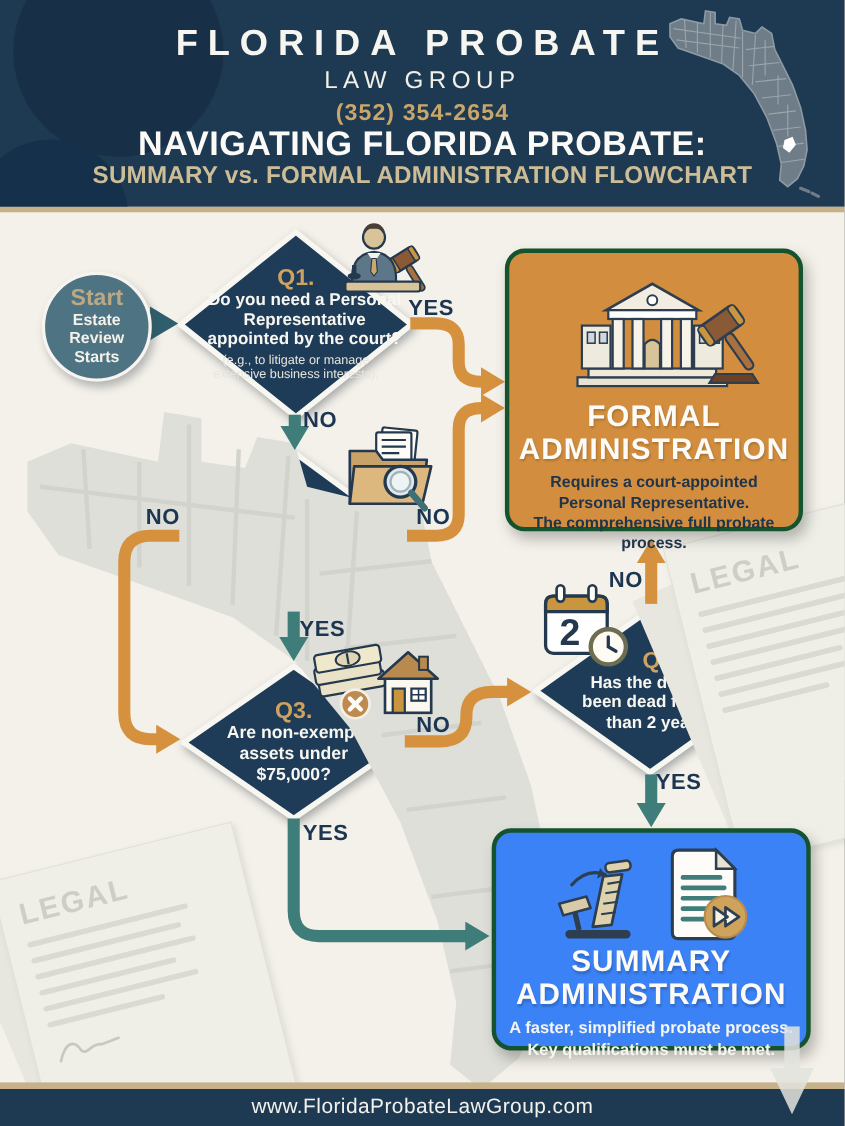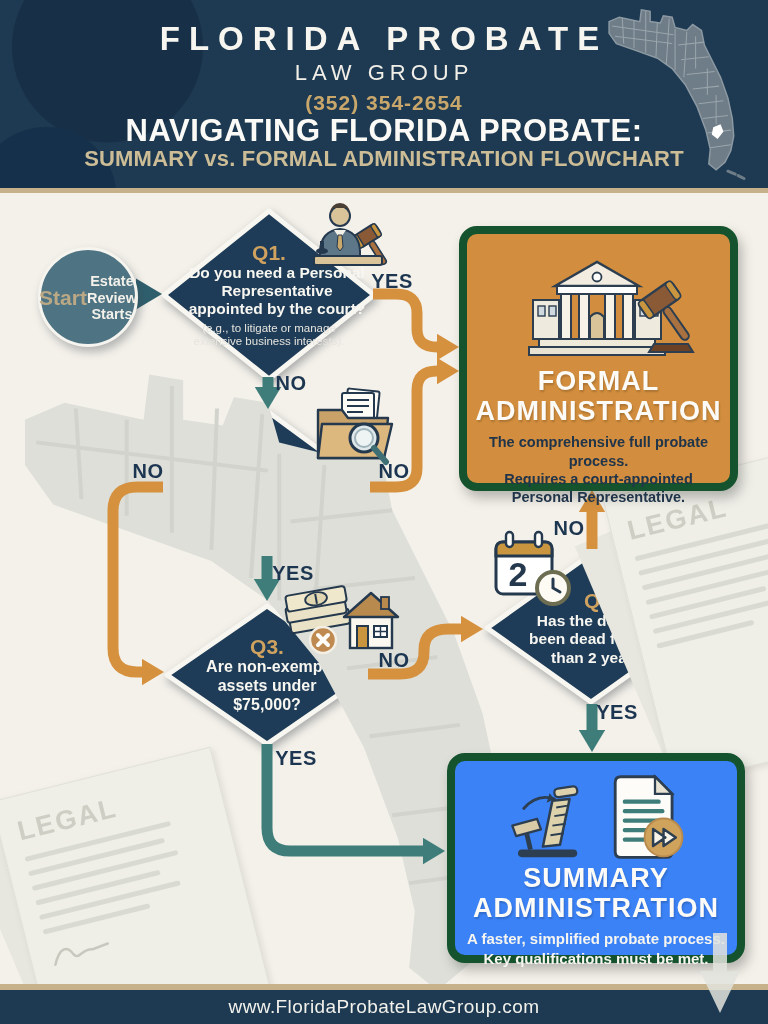--- a/index.html
+++ b/index.html
@@ -38,35 +38,35 @@
 
   
   .flow{position:absolute;left:0;top:0;width:768px;height:1024px;z-index:2;pointer-events:none;}
   .edge-label{position:absolute;z-index:3;transform:translate(-50%,-50%);
               font-size:20px;font-weight:800;color:#1c3550;letter-spacing:.5px;}
 
   
   .node{position:absolute;z-index:4;}
   .start-node{left:38px;top:247px;width:94px;height:94px;border-radius:50%;
               background:#4e7383;border:3px solid #f6f4ee;box-shadow:3px 5px 8px rgba(60,70,80,.35);
-              display:flex;flex-direction:row;align-items:center;justify-content:center;text-align:center;}
+              display:flex;flex-direction:column;align-items:center;justify-content:center;text-align:center;}
   .start-label{font-size:21px;font-weight:800;color:#bba885;line-height:1;}
   .start-sub{font-size:14.5px;font-weight:700;color:#f3f1ea;line-height:1.15;width:70px;margin-top:2px;}
 
   .diamond{position:absolute;}
   .diamond svg.dshape{position:absolute;left:0;top:0;filter:drop-shadow(2px 4px 4px rgba(45,55,65,.38));}
   .dtext{position:absolute;inset:0;display:flex;flex-direction:column;align-items:center;
          justify-content:center;text-align:center;color:#f7f6f1;}
   .qid{font-weight:800;color:#cfa25f;font-size:21px;line-height:1.1;}
   .qtext{font-weight:700;font-size:15.5px;line-height:1.18;}
   .qnote{font-weight:500;font-size:11.5px;line-height:1.2;color:#e6e4de;margin-top:3px;}
 
   .node-icon{position:absolute;z-index:5;}
 
-  .outcome{position:absolute;z-index:4;border:8px solid #14532d;border-radius:18px;
+  .outcome{position:absolute;z-index:4;border:4px solid #14532d;border-radius:18px;
            box-shadow:4px 7px 12px rgba(70,70,65,.35);text-align:center;}
   .formal-box{left:459px;top:226px;width:263px;height:249px;background:#d28e3e;}
   .summary-box{left:447px;top:753px;width:282px;height:194px;background:#3b82f6;}
   .outcome-title{font-size:27px;font-weight:800;letter-spacing:1px;color:#fcfbf7;line-height:1.12;
                  text-shadow:1px 2px 2px rgba(0,0,0,.18);}
   .formal-desc{margin:7px auto 0;width:238px;font-size:14.5px;font-weight:700;line-height:1.25;color:#20344a;}
   .summary-desc{margin:6px auto 0;width:262px;font-size:15px;font-weight:600;line-height:1.3;color:#f6f5f0;}
   .icon-row{display:flex;align-items:center;justify-content:center;gap:8px;}
 </style>
 </head>
@@ -278,22 +278,22 @@
         <rect x="140" y="46" width="40" height="20" rx="5" fill="#8a5a36" stroke="#2c3e50" stroke-width="2.4"></rect>
         <rect x="140" y="46" width="7" height="20" rx="3" fill="#c9963f" stroke="#2c3e50" stroke-width="1.6"></rect>
         <rect x="173" y="46" width="7" height="20" rx="3" fill="#c9963f" stroke="#2c3e50" stroke-width="1.6"></rect>
         <rect x="156" y="66" width="8" height="38" rx="4" fill="#a9713f" stroke="#2c3e50" stroke-width="2"></rect>
       </g>
       <path d="M150,108 h44 l-5,-8 h-34 Z" fill="#6b4226" stroke="#2c3e50" stroke-width="2"></path>
     </svg>
     <div class="outcome-title">FORMAL</div>
     <div class="outcome-title">ADMINISTRATION</div>
     <div class="formal-desc">
+      <div>Requires a court-appointed Personal Representative.</div>
       <div>The comprehensive full probate process.</div>
-      <div>Requires a court-appointed Personal Representative.</div>
     </div>
   </div>
 
   <div class="outcome summary-box">
     <div class="icon-row" style="margin-top:12px;">
       <svg width="92" height="84" viewBox="0 0 95 88">
         <path d="M20,34 Q34,18 52,24" stroke="#2c3e50" stroke-width="3" fill="none" stroke-linecap="round"></path>
         <polygon points="52,24 44,28 47,18" fill="#2c3e50"></polygon>
         <polygon points="8,52 34,45 38,56 12,63" fill="#d9cba8" stroke="#2c3e50" stroke-width="2.4" stroke-linejoin="round"></polygon>
         <line x1="23" y1="60" x2="27" y2="77" stroke="#2c3e50" stroke-width="5"></line>

